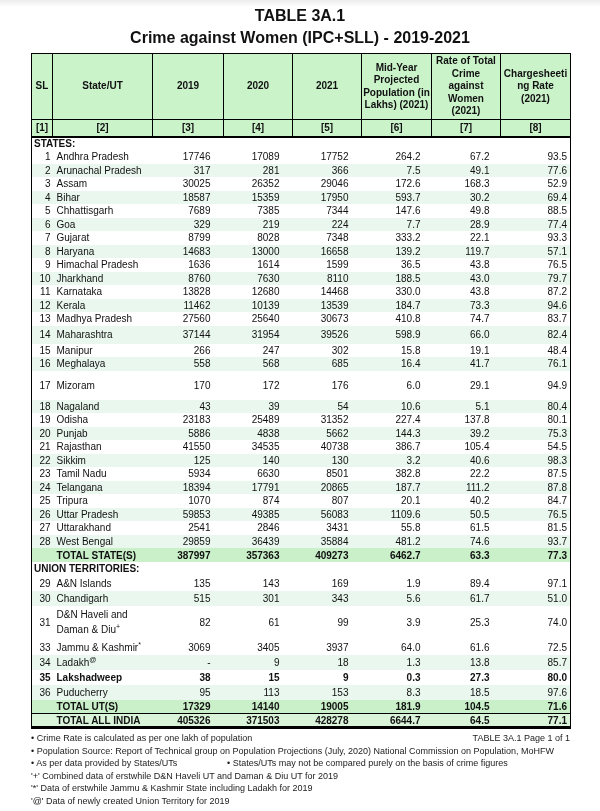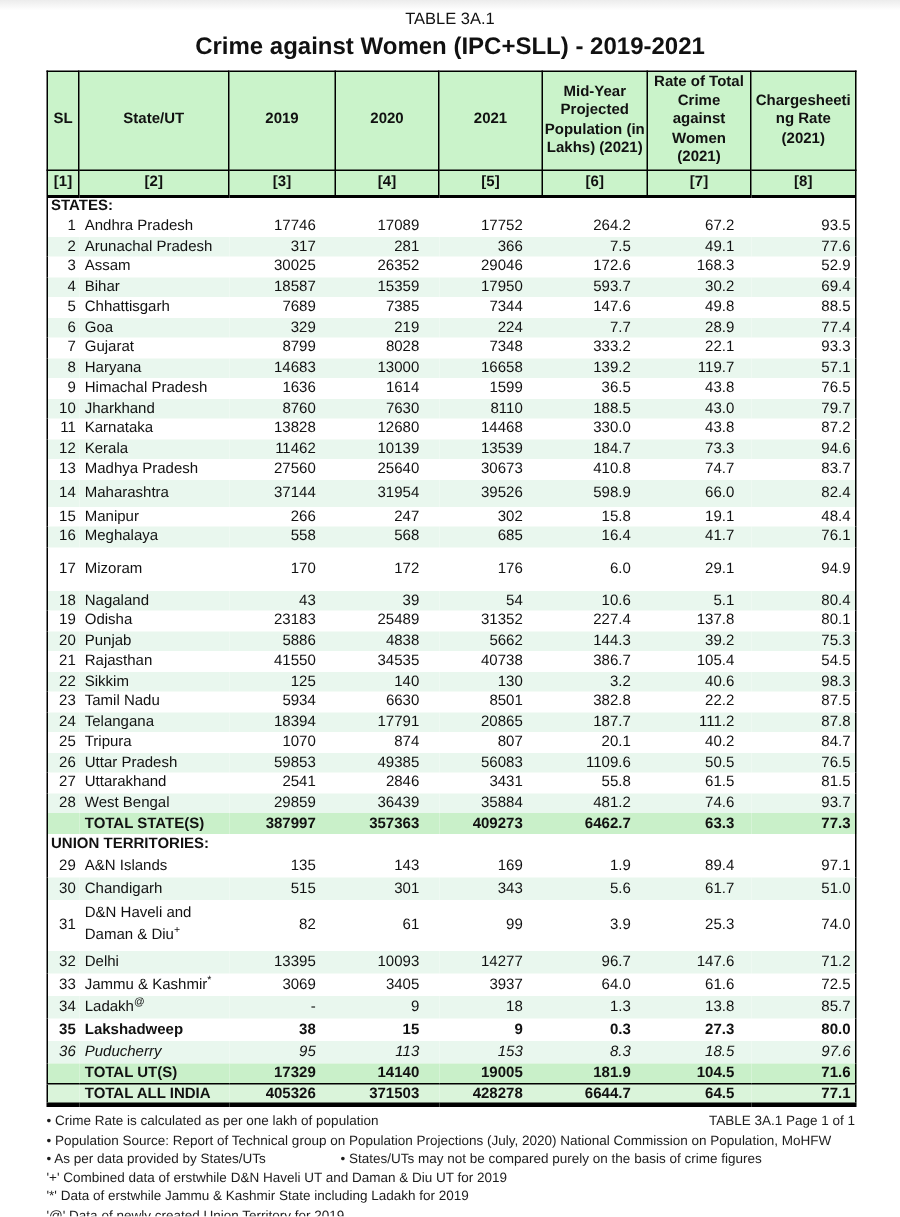--- a/index.html
+++ b/index.html
@@ -1,21 +1,21 @@
 <!DOCTYPE html>
 <html style="--header-bg: #caf3ca; --stripe-bg: #e9f7ee; --total-bg: #c9f0c9; --grand-bg: #daf4da;"><head>
 <meta charset="utf-8">
 <style>
   html,body{margin:0;padding:0;background:#fff;}
   .page{position:relative;width:600px;height:811px;background:#fff;
         font-family:"Liberation Sans",sans-serif;color:#111;overflow:hidden;}
   .page::before{content:"";position:absolute;top:0;left:0;right:0;height:7px;
         background:linear-gradient(#ececec,#ffffff);}
   .titles{padding-top:7px;text-align:center;}
-  .title{font-size:11px;font-weight:normal;}
+  .title{font-size:16px;font-weight:bold;}
   .subtitle{font-size:16px;font-weight:bold;margin-top:4px;}
   .content{margin:6px 30px 0 31px;width:539px;}
   table.crime{border-collapse:collapse;width:539px;table-layout:fixed;
         border:1.5px solid #000;border-bottom:3px solid #000;font-size:10px;}
   col.c1{width:21px;} col.c2{width:100px;} col.c3{width:71px;} col.c4{width:69px;}
   col.c5{width:69px;} col.c6{width:70px;} col.c7{width:69px;} col.c8{width:70px;}
   thead th{background:var(--header-bg,#caf3ca);border:1px solid #000;
         font-weight:bold;font-size:10px;text-align:center;vertical-align:middle;
         padding:1px 1px;line-height:1.25;}
   thead tr.main{height:66px;}
@@ -406,30 +406,20 @@
           <tr class="tall">
             <td>31</td>
             <td>D&amp;N Haveli and Daman &amp; Diu<sup>+</sup></td>
             <td>82</td>
             <td>61</td>
             <td>99</td>
             <td>3.9</td>
             <td>25.3</td>
             <td>74.0</td>
           </tr>
-          <tr class="stripe" style="height: 15px;">
-            <td>32</td>
-            <td>Delhi</td>
-            <td>13395</td>
-            <td>10093</td>
-            <td>14277</td>
-            <td>96.7</td>
-            <td>147.6</td>
-            <td>71.2</td>
-          </tr>
           <tr style="height: 15px;">
             <td>33</td>
             <td>Jammu &amp; Kashmir<sup>*</sup></td>
             <td>3069</td>
             <td>3405</td>
             <td>3937</td>
             <td>64.0</td>
             <td>61.6</td>
             <td>72.5</td>
           </tr>
@@ -446,21 +436,21 @@
           <tr style="height: 15px; font-weight: bold;">
             <td>35</td>
             <td>Lakshadweep</td>
             <td>38</td>
             <td>15</td>
             <td>9</td>
             <td>0.3</td>
             <td>27.3</td>
             <td>80.0</td>
           </tr>
-          <tr class="stripe" style="height: 15px; font-style: italic;">
+          <tr class="stripe" style="height: 15px;">
             <td>36</td>
             <td>Puducherry</td>
             <td>95</td>
             <td>113</td>
             <td>153</td>
             <td>8.3</td>
             <td>18.5</td>
             <td>97.6</td>
           </tr>
           <tr class="total">

